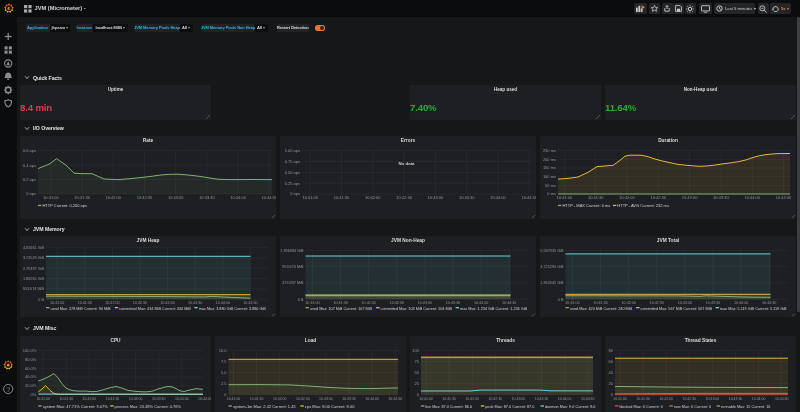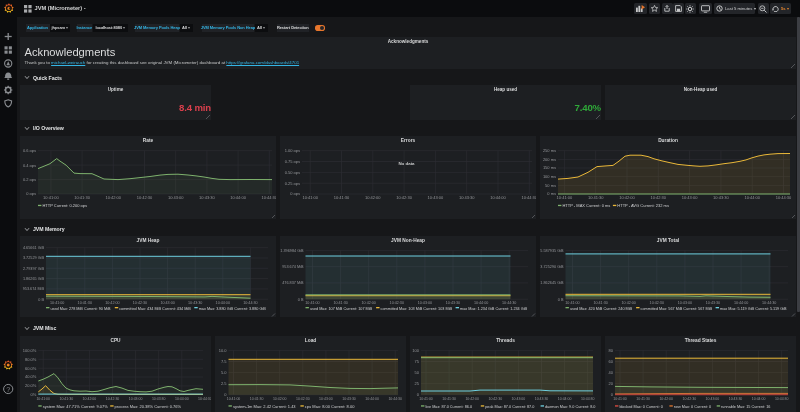--- a/index.html
+++ b/index.html
@@ -10,21 +10,21 @@
 .caret{display:inline-block;width:0;height:0;border-left:1.8px solid transparent;border-right:1.8px solid transparent;border-top:2.4px solid #c7c8c9;margin-left:1px}
 .sidebar{position:absolute;left:0;top:0;width:17px;height:412px;background:#0b0c0e}
 .submenu{position:absolute;left:0;top:24px;width:800px;height:8px}
 .chipl{position:absolute;top:0;height:7.5px;background:#202226;font-size:4px;font-weight:bold;white-space:nowrap;display:flex;align-items:center;justify-content:center;letter-spacing:-0.08px}
 .chipv{position:absolute;top:0;height:7.5px;background:#0c0d0f;color:#d8d9da;font-size:4px;font-weight:bold;white-space:nowrap;display:flex;align-items:center;justify-content:center;letter-spacing:-0.08px}
 .togglebox{position:absolute;left:309px;top:0;width:17.5px;height:7.5px;background:#17181b}
 .toggle{position:absolute;left:314.5px;top:1px;width:10.5px;height:5.6px;background:#e7762c;border-radius:2.8px}
 .knob{position:absolute;right:0.8px;top:0.7px;width:4.2px;height:4.2px;background:#23252a;border-radius:50%}
 .panel{position:absolute;background:#1d1f22}
 .ptitle{position:absolute;left:0;right:0;top:2.5px;text-align:center;font-size:4.6px;font-weight:bold;color:#d8d9da}
-.statval{position:absolute;left:0;right:0;top:17px;text-align:right;font-size:9.6px;font-weight:bold;letter-spacing:-0.15px}
+.statval{position:absolute;left:0;right:0;top:17px;text-align:left;font-size:9.6px;font-weight:bold;letter-spacing:-0.15px}
 .rh{position:absolute;right:0;bottom:0}
 .rowhdr{position:absolute;left:24px;height:10px;display:flex;align-items:center}
 .rowlab{color:#e3e4e5;font-size:5.2px;font-weight:bold;letter-spacing:-0.05px}
 .bigack{position:absolute;left:4.5px;top:9.2px;font-size:11.2px;color:#dcddde}
 .ackline{position:absolute;left:4.5px;top:23.5px;font-size:4.4px;color:#c7c8c9}
 .ackline a{color:#33b5e5;text-decoration:underline}
 .scroll{position:absolute;right:0.5px;top:17px;width:2.5px;height:295px;background:#3c3e43;border-radius:1px}
 </style></head>
 <body>
 <div id="root">
@@ -170,28 +170,20 @@
       <span class="chipl" style="left:135px;width:44px;color:#33b5e5">JVM Memory Pools Heap</span>
       <span class="chipv" style="left:179.5px;width:13px">All<span class="caret" style="border-top-color:#9fa1a4"></span></span>
       <span class="chipl" style="left:202px;width:52px;color:#33b5e5">JVM Memory Pools Non Heap</span>
       <span class="chipv" style="left:254.5px;width:13px">All<span class="caret" style="border-top-color:#9fa1a4"></span></span>
       <span class="chipl" style="left:277px;width:31.5px;color:#d8d9da">Restart Detection</span>
       <span class="togglebox"></span>
       <span class="toggle">
         <span class="knob"></span>
       </span>
     </div>
-<div class="panel" style="left:20px;top:36.5px;width:776px;height:32.5px">
-<div class="ptitle" style="top:2px">Acknowledgments</div>
-<div class="bigack">Acknowledgments</div>
-<div class="ackline">Thank you to <a>michael-weirauch</a> for creating this dashboard see original JVM (Micrometer) dashboard at <a>https://grafana.com/dashboards/4701</a></div>
-<svg class="rh" width="6" height="6">
-        <path d="M1,5 L5,1" stroke="#6a6c70" stroke-width="0.7"></path>
-      </svg>
-</div>
 <div class="rowhdr" style="top:72.5px">
       <svg width="6" height="5" style="margin-right:3px">
         <path d="M1,1.2 L3,3.6 L5,1.2" fill="none" stroke="#9fa1a4" stroke-width="1"></path>
       </svg>
       <span class="rowlab">Quick Facts</span>
     </div>
     <div class="rowhdr" style="top:123px">
       <svg width="6" height="5" style="margin-right:3px">
         <path d="M1,1.2 L3,3.6 L5,1.2" fill="none" stroke="#9fa1a4" stroke-width="1"></path>
       </svg>
@@ -218,20 +210,21 @@
 </div>
 <div class="panel" style="left:410px;top:84.5px;width:191px;height:35px">
 <div class="ptitle">Heap used</div>
 <div class="statval" style="color:#2fa939">7.40%</div>
 <svg class="rh" width="6" height="6">
         <path d="M1,5 L5,1" stroke="#6a6c70" stroke-width="0.7"></path>
       </svg>
 </div>
 <div class="panel" style="left:605px;top:84.5px;width:191px;height:35px">
 <div class="ptitle">Non-Heap used</div>
+<div class="statval" style="color:#2fa939">11.64%</div>
 <svg class="rh" width="6" height="6">
         <path d="M1,5 L5,1" stroke="#6a6c70" stroke-width="0.7"></path>
       </svg>
 </div>
 <svg style="position:absolute;left:20px;top:135.5px" width="256" height="83.0" viewBox="20 135.5 256 83.0">
 <rect x="20" y="135.5" width="256" height="83.0" fill="#1d1f22"></rect>
 <text x="148.0" y="141.1" fill="#d8d9da" font-size="4.8" font-weight="bold" text-anchor="middle">Rate</text>
 <line x1="50.9" y1="150.2" x2="50.9" y2="193.5" stroke="#2c2d32" stroke-width="0.7"></line>
 <line x1="82.1" y1="150.2" x2="82.1" y2="193.5" stroke="#2c2d32" stroke-width="0.7"></line>
 <line x1="113.3" y1="150.2" x2="113.3" y2="193.5" stroke="#2c2d32" stroke-width="0.7"></line>

